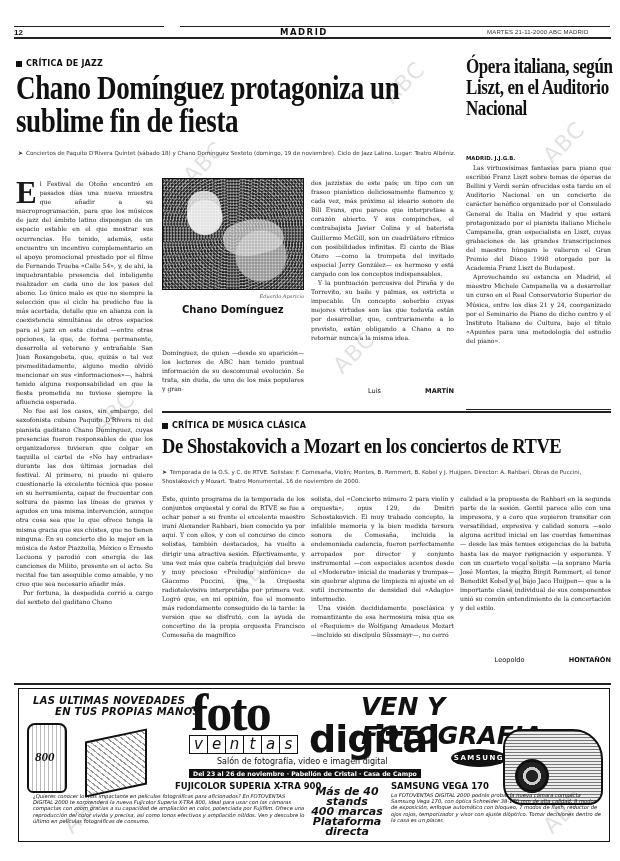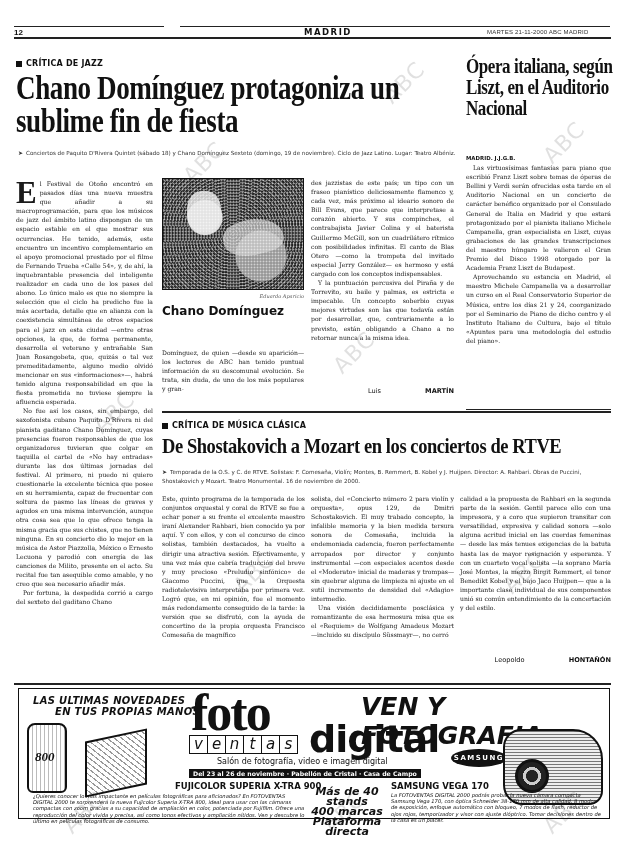--- a/index.html
+++ b/index.html
@@ -37,21 +37,21 @@
       radial-gradient(circle at 30% 35%, #ddd 0 14%, transparent 15%),
       radial-gradient(circle at 70% 70%, #999 0 20%, transparent 21%),
       repeating-radial-gradient(circle at 50% 50%, #222 0 1px, #777 1px 2px, #333 2px 3px);
       border:1px solid #111; }
   .photo .halftone { position:absolute; inset:0;
       background-image: radial-gradient(#fff 0.8px, transparent 1.1px);
       background-size:3px 3px; opacity:0.55; }
   .photo .face { position:absolute; left:24px; top:12px; width:34px; height:40px; background:#e5e5e5; border-radius:45% 45% 40% 40%; opacity:0.85; }
   .photo .sax { position:absolute; left:60px; top:40px; width:60px; height:36px; background:#cfcfcf; border-radius:40% 60% 30% 50%; opacity:0.7; transform:rotate(-14deg); }
   .photo-credit { font-family:"DejaVu Serif", serif; font-style:italic; font-size:5px; color:#555; text-align:right; }
-  .caption { font-family:"DejaVu Sans", sans-serif; font-size:12px; font-weight:bold; }
+  .caption { font-family:"DejaVu Sans", sans-serif; font-size:10px; font-weight:bold;margin-left:20px; }
 
   
   .ad { border:1px solid #111; background:#fff; }
   .ad-slogan1 { font-family:"DejaVu Sans", sans-serif; font-style:italic; font-weight:bold; font-size:10px; line-height:11px; letter-spacing:0.3px; }
   .ad-ven { font-family:"DejaVu Sans", sans-serif; font-style:italic; font-weight:bold; font-size:25px; letter-spacing:0px; }
   .ad-foto { font-family:Liberation Serif, serif; font-weight:bold; font-size:52px; line-height:44px; letter-spacing:-2px; }
   .ad-ventas { display:flex; }
   .ad-ventas span { border:1.5px solid #111; width:19px; height:19px; font-family:"DejaVu Sans", sans-serif; font-style:italic; font-size:15px; line-height:17px; text-align:center; margin-right:-1px; }
   .ad-digital { font-family:"DejaVu Sans", sans-serif; font-weight:bold; font-size:38px; letter-spacing:-1px; line-height:36px; }
   .ad-salon { font-family:"DejaVu Sans", sans-serif; font-weight:normal; font-size:8px; }
@@ -67,21 +67,21 @@
   .camera .lens { position:absolute; left:10px; top:28px; width:34px; height:34px; border:3px solid #111; border-radius:50%; background:radial-gradient(circle,#222 0 30%,#ccc 31% 45%,#222 46%); }
 
   .watermark { position:absolute; font-family:"DejaVu Sans", sans-serif; font-size:22px; color:rgba(0,0,0,0.12); transform:rotate(-45deg); pointer-events:none; letter-spacing:1px; }
 </style>
 </head>
 <body>
 
 <div class="rule" style="left:14px; top:26px; width:150px;"></div>
 <div class="rule" style="left:180px; top:26px; width:430px;"></div>
 <div class="abs folio" style="left:14px; top:28px;">12</div>
-<div class="abs section" style="left:280px; top:27px;margin-left:24px;">MADRID</div>
+<div class="abs section" style="left:280px; top:27px;">MADRID</div>
 <div class="abs dateline" style="left:487px; top:29px;">MARTES 21-11-2000 ABC MADRID</div>
 <div class="rule thick" style="left:14px; top:37px; width:597px;"></div>
 
 <div class="abs kicker" style="left:16px; top:59px;">
   <span class="sq"></span>
   <span>CRÍTICA DE JAZZ</span>
 </div>
 <div class="abs headline hl-main" style="left:16px; top:72px;">Chano Domínguez protagoniza un sublime fin de fiesta</div>
 
 <div class="abs credits" style="left:18px; top:148px; width:452px;">
@@ -144,21 +144,21 @@
 <div class="abs col" style="left:460px; top:494px; width:151px;">
   <p class="first">calidad a la propuesta de Rahbari en la segunda parte de la sesión. Gentil parece ello con una impresora, y a coro que supieron transitar con versatilidad, expresiva y calidad sonora —solo alguna acritud inicial en las cuerdas femeninas— desde las más tenues exigencias de la batuta hasta las de mayor resignación y esperanza. Y con un cuarteto vocal solista —la soprano María José Montes, la mezzo Birgit Remmert, el tenor Benedikt Kobel y el bajo Jaco Huijpen— que a la importante clase individual de sus componentes unió su común entendimiento de la concertación y del estilo.</p>
 </div>
 <div class="abs byline" style="left:460px; top:656px; width:151px;">
   <span>Leopoldo</span>
   <b>HONTAÑÓN</b>
 </div>
 
 <div class="rule thick" style="left:14px; top:683px; width:597px;"></div>
 
-<div class="abs ad" style="left:18px; top:688px; width:592px; height:131px;">
+<div class="abs ad" style="left:18px; top:688px; width:592px; height:154px;">
   <div class="abs ad-slogan1" style="left:14px; top:6px; width:170px; text-align:left;">
     <div>LAS ULTIMAS NOVEDADES</div>
     <div style="padding-left:22px;">EN TUS PROPIAS MANOS</div>
   </div>
 
   <div class="abs film" style="left:8px; top:34px; width:40px; height:70px;">
     <span class="lbl">800</span>
   </div>
   <div class="abs box3d" style="left:66px; top:46px; width:62px; height:56px;"></div>
 

